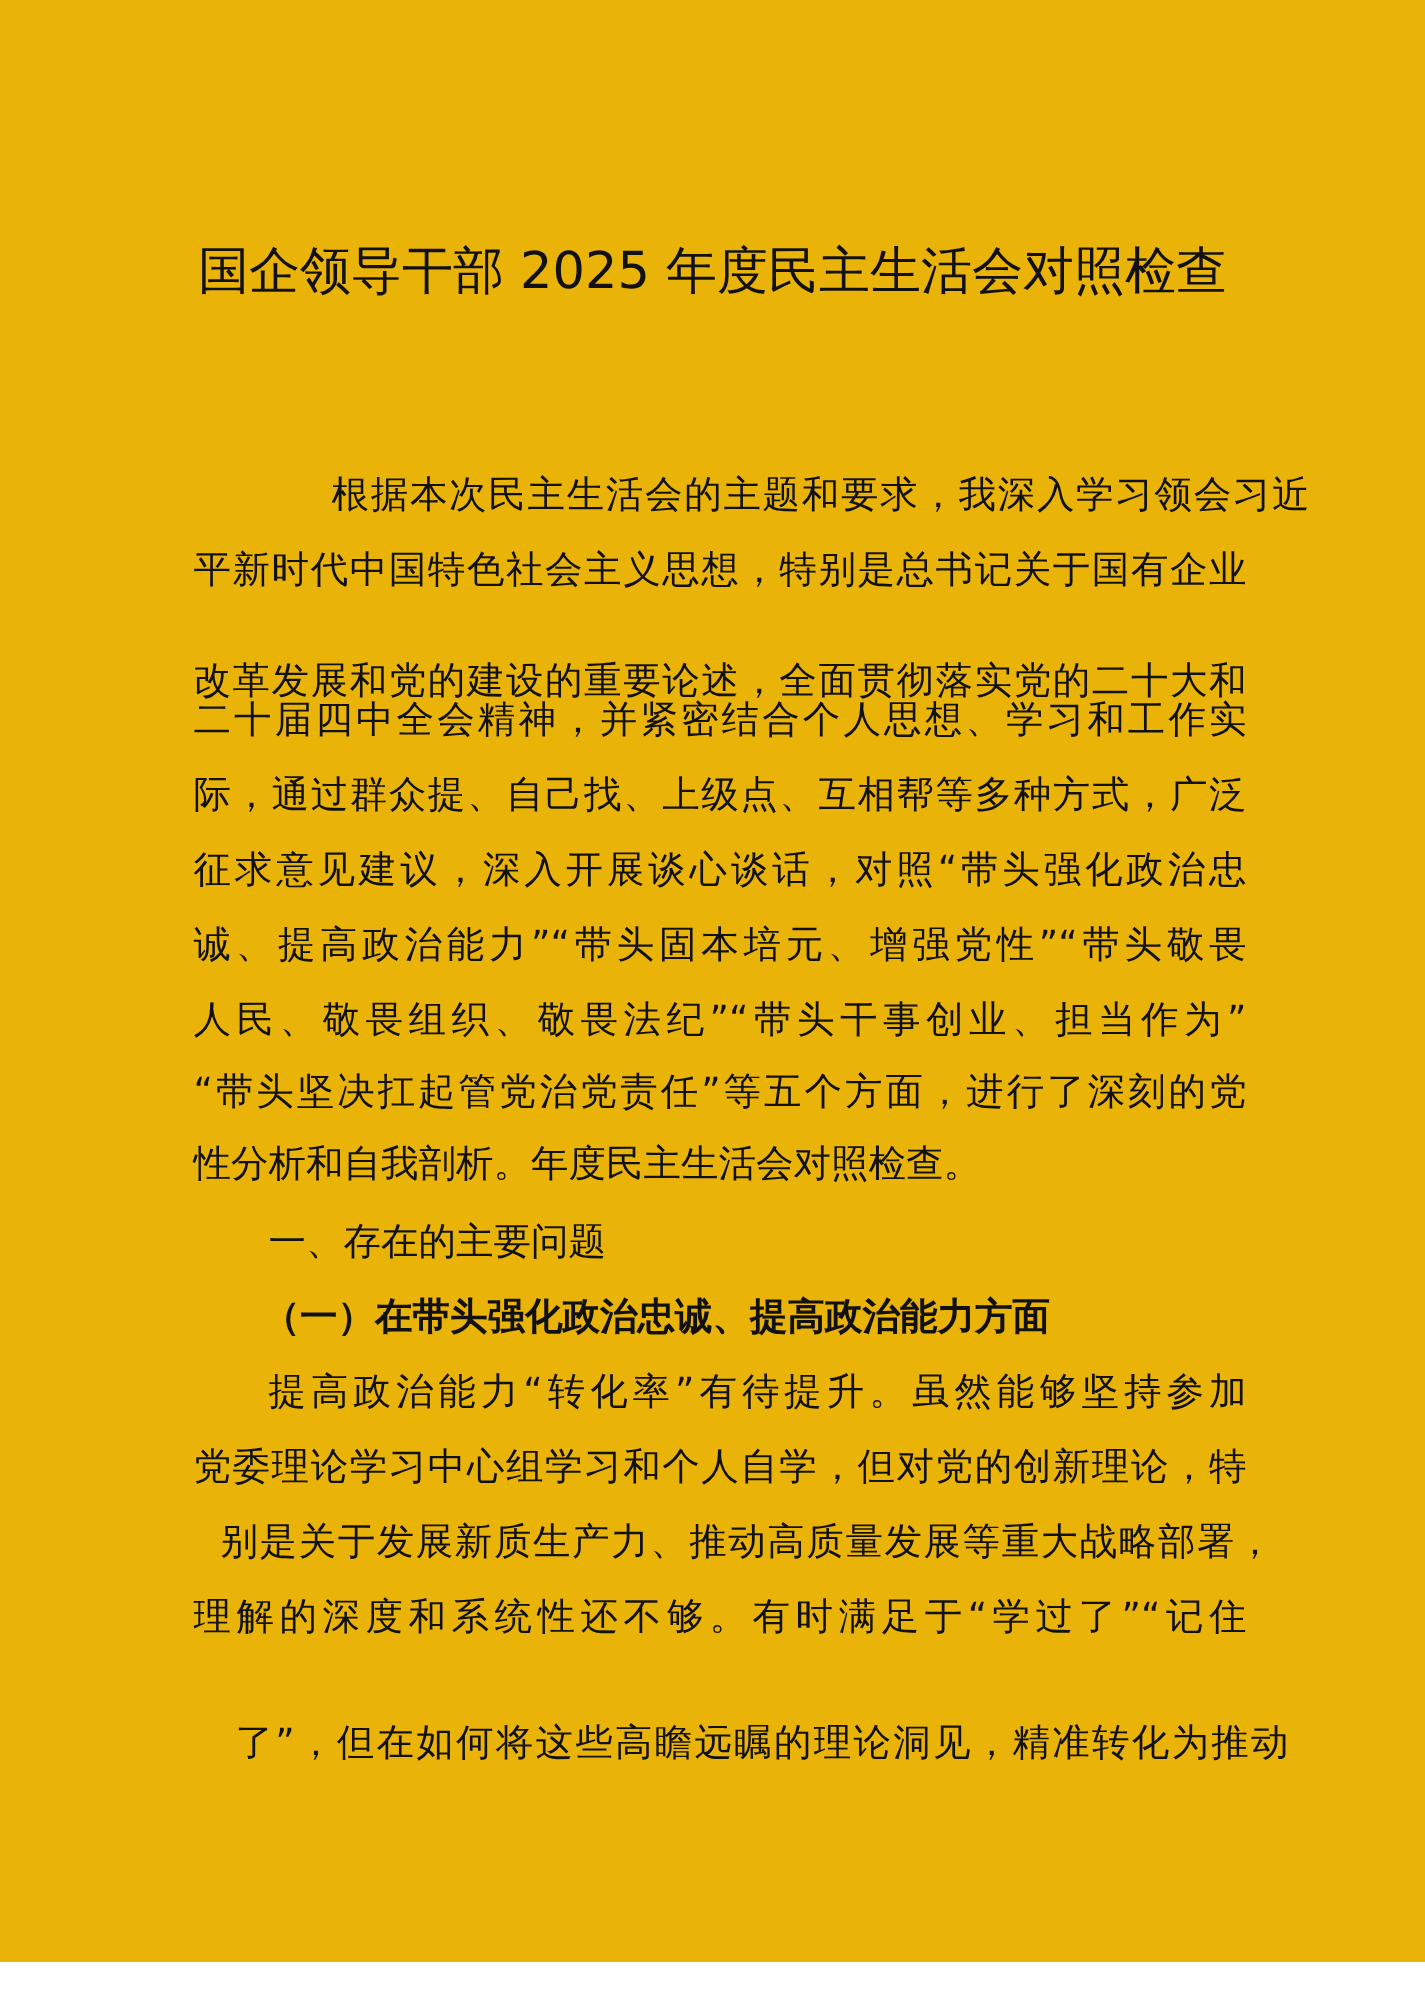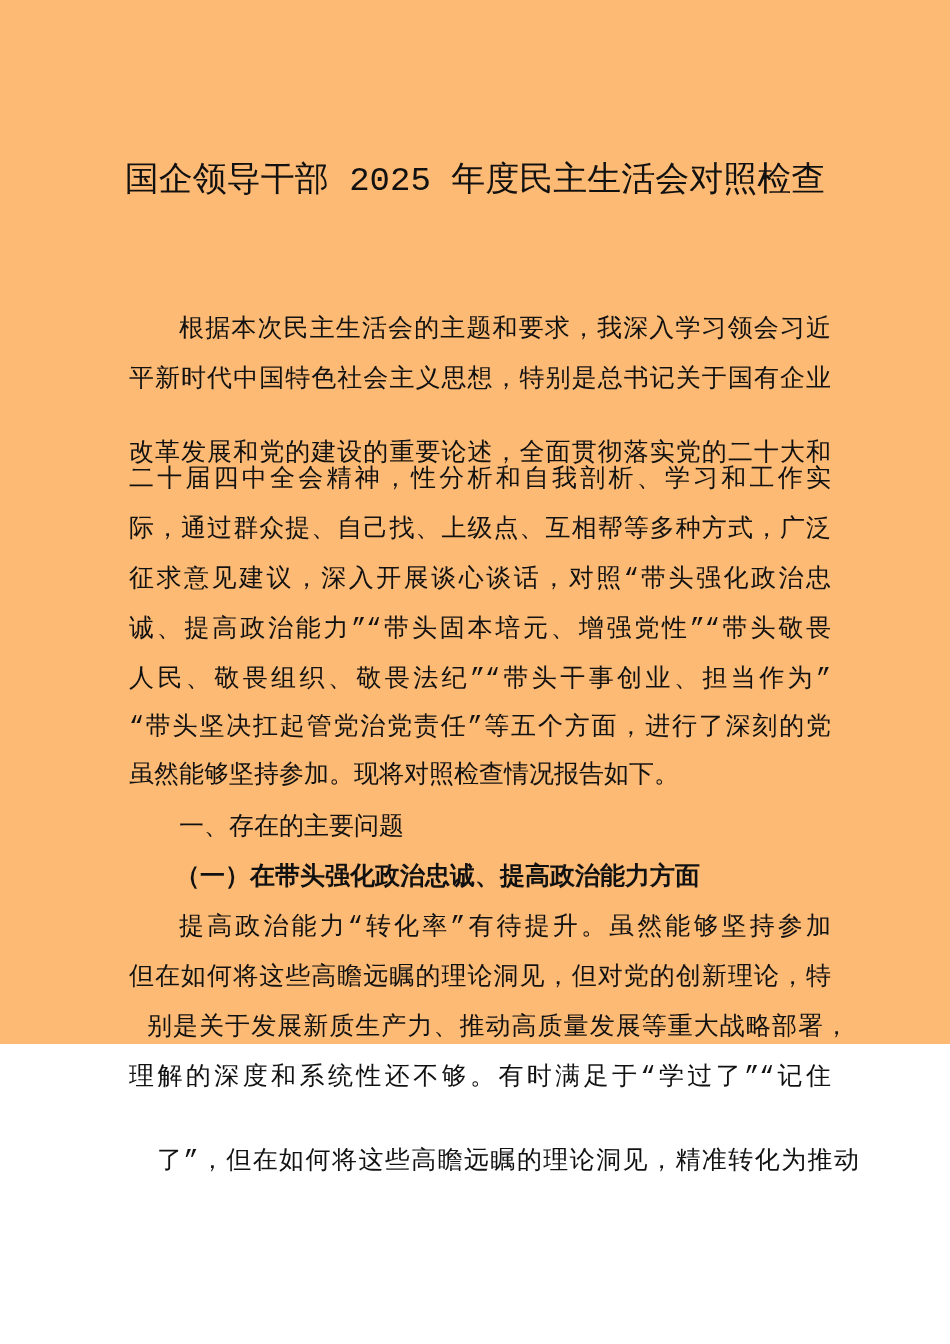--- a/index.html
+++ b/index.html
@@ -12,23 +12,22 @@
       height: 1344px;
       position: relative;
       overflow: hidden;
       font-family: "DejaVu Sans", "Liberation Sans", sans-serif;
       color: #111111;
     }
     .page {
       position: absolute;
       left: 0; top: 0;
       width: 950px;
-      height: 1044px;
-      background: #fdba74;
-      font-family: Liberation Mono, monospace;
+      height: 1308px;
+      background: #eab308;
     }
     .title {
       position: absolute;
       left: 0;
       width: 950px;
       text-align: center;
       font-size: 34px;
       line-height: 48px;
       letter-spacing: 0px;
       white-space: nowrap;
@@ -63,36 +62,36 @@
     }
   </style>
 </head>
 <body>
 
 <div class="page">
 
   <div class="title" style="top:157px;">国企领导干部 2025 年度民主生活会对照检查</div>
 
   <div>
-    <div class="line indent" style="top:312px;">根据本次民主生活会的主题和要求，我深入学习领会习近</div>
+    <div class="line indent" style="top:312px;margin-left:42px;">根据本次民主生活会的主题和要求，我深入学习领会习近</div>
     <div class="line" style="top:362px;">平新时代中国特色社会主义思想，特别是总书记关于国有企业</div>
     <div class="line" style="top:436px;">改革发展和党的建设的重要论述，全面贯彻落实党的二十大和</div>
-    <div class="line" style="top:462px;">二十届四中全会精神，性分析和自我剖析、学习和工作实</div>
+    <div class="line" style="top:462px;">二十届四中全会精神，并紧密结合个人思想、学习和工作实</div>
     <div class="line" style="top:512px;">际，通过群众提、自己找、上级点、互相帮等多种方式，广泛</div>
     <div class="line" style="top:562px;">征求意见建议，深入开展谈心谈话，对照“带头强化政治忠</div>
     <div class="line" style="top:612px;">诚、提高政治能力”“带头固本培元、增强党性”“带头敬畏</div>
     <div class="line" style="top:662px;">人民、敬畏组织、敬畏法纪”“带头干事创业、担当作为”</div>
     <div class="line" style="top:710px;">“带头坚决扛起管党治党责任”等五个方面，进行了深刻的党</div>
-    <div class="line last" style="top:758px;">虽然能够坚持参加。现将对照检查情况报告如下。</div>
+    <div class="line last" style="top:758px;">性分析和自我剖析。年度民主生活会对照检查。</div>
   </div>
 
   <div class="heading bold" style="top:860px;">（一）在带头强化政治忠诚、提高政治能力方面</div>
   <div class="heading" style="top:810px;">一、存在的主要问题</div>
 
   <div>
     <div class="line indent" style="top:910px;">提高政治能力“转化率”有待提升。虽然能够坚持参加</div>
-    <div class="line" style="top:960px;">但在如何将这些高瞻远瞩的理论洞见，但对党的创新理论，特</div>
+    <div class="line" style="top:960px;">党委理论学习中心组学习和个人自学，但对党的创新理论，特</div>
     <div class="line" style="top:1010px;margin-left:18px;">别是关于发展新质生产力、推动高质量发展等重大战略部署，</div>
     <div class="line" style="top:1060px;">理解的深度和系统性还不够。有时满足于“学过了”“记住</div>
     <div class="line" style="top:1144px;margin-left:28px;">了”，但在如何将这些高瞻远瞩的理论洞见，精准转化为推动</div>
   </div>
 
 </div>
 
 </body></html>

